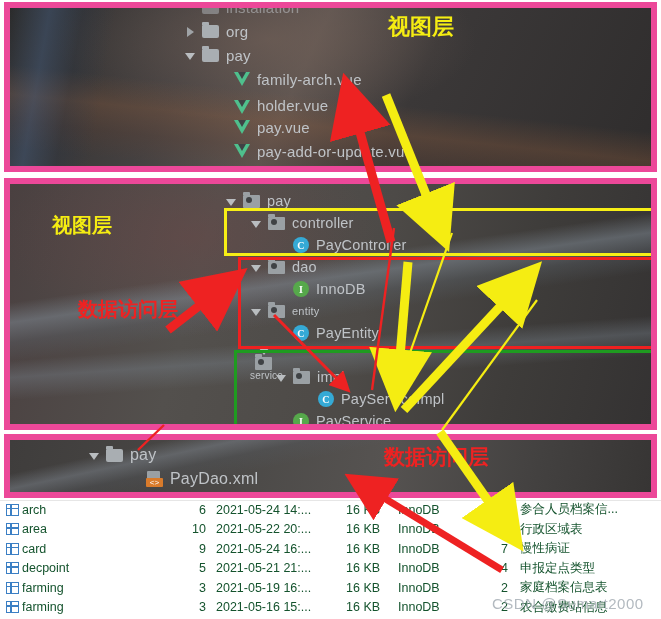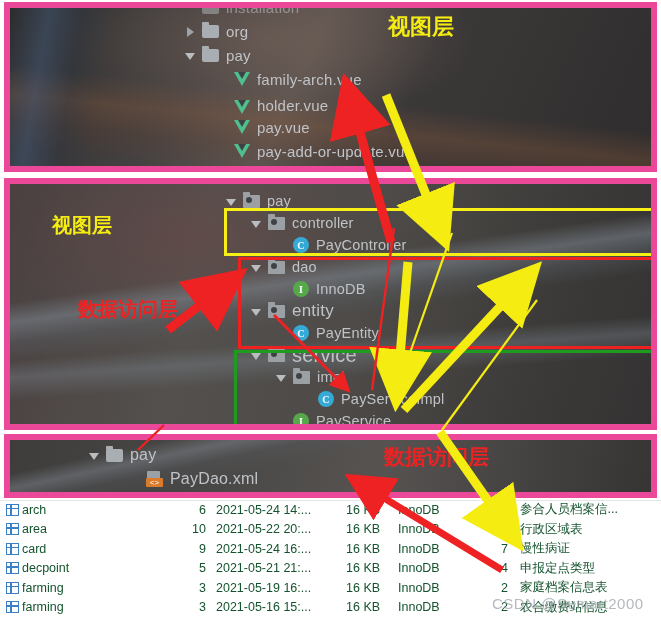--- a/index.html
+++ b/index.html
@@ -267,31 +267,31 @@
         <div class="row" style="left: 240px; top: 72px; font-size: 14.5px;">
           <span class="arrow down"></span>
           <span class="ic ic-pkg"></span>
           <span class="label">dao</span>
         </div>
         <div class="row" style="left: 265px; top: 94px; font-size: 14.5px;">
           <span class="arrow none"></span>
           <span class="ic ic-iface">I</span>
           <span class="label">InnoDB</span>
         </div>
-        <div class="row" style="left: 240px; top: 116px; font-size: 17px;">
+        <div class="row" style="left: 240px; top: 116px; font-size: 11px;">
           <span class="arrow down"></span>
           <span class="ic ic-pkg"></span>
           <span class="label">entity</span>
         </div>
         <div class="row" style="left: 265px; top: 138px; font-size: 14.5px;">
           <span class="arrow none"></span>
           <span class="ic ic-class">C</span>
           <span class="label">PayEntity</span>
         </div>
-        <div class="row" style="left: 240px; top: 160px; font-size: 20px;">
+        <div class="row" style="left: 240px; top: 160px; font-size: 10px; flex-direction: column;">
           <span class="arrow down"></span>
           <span class="ic ic-pkg"></span>
           <span class="label">service</span>
         </div>
         <div class="row" style="left: 265px; top: 182px; font-size: 14.5px;">
           <span class="arrow down"></span>
           <span class="ic ic-pkg"></span>
           <span class="label">impl</span>
         </div>
         <div class="row" style="left: 290px; top: 204px; font-size: 14.5px;">

